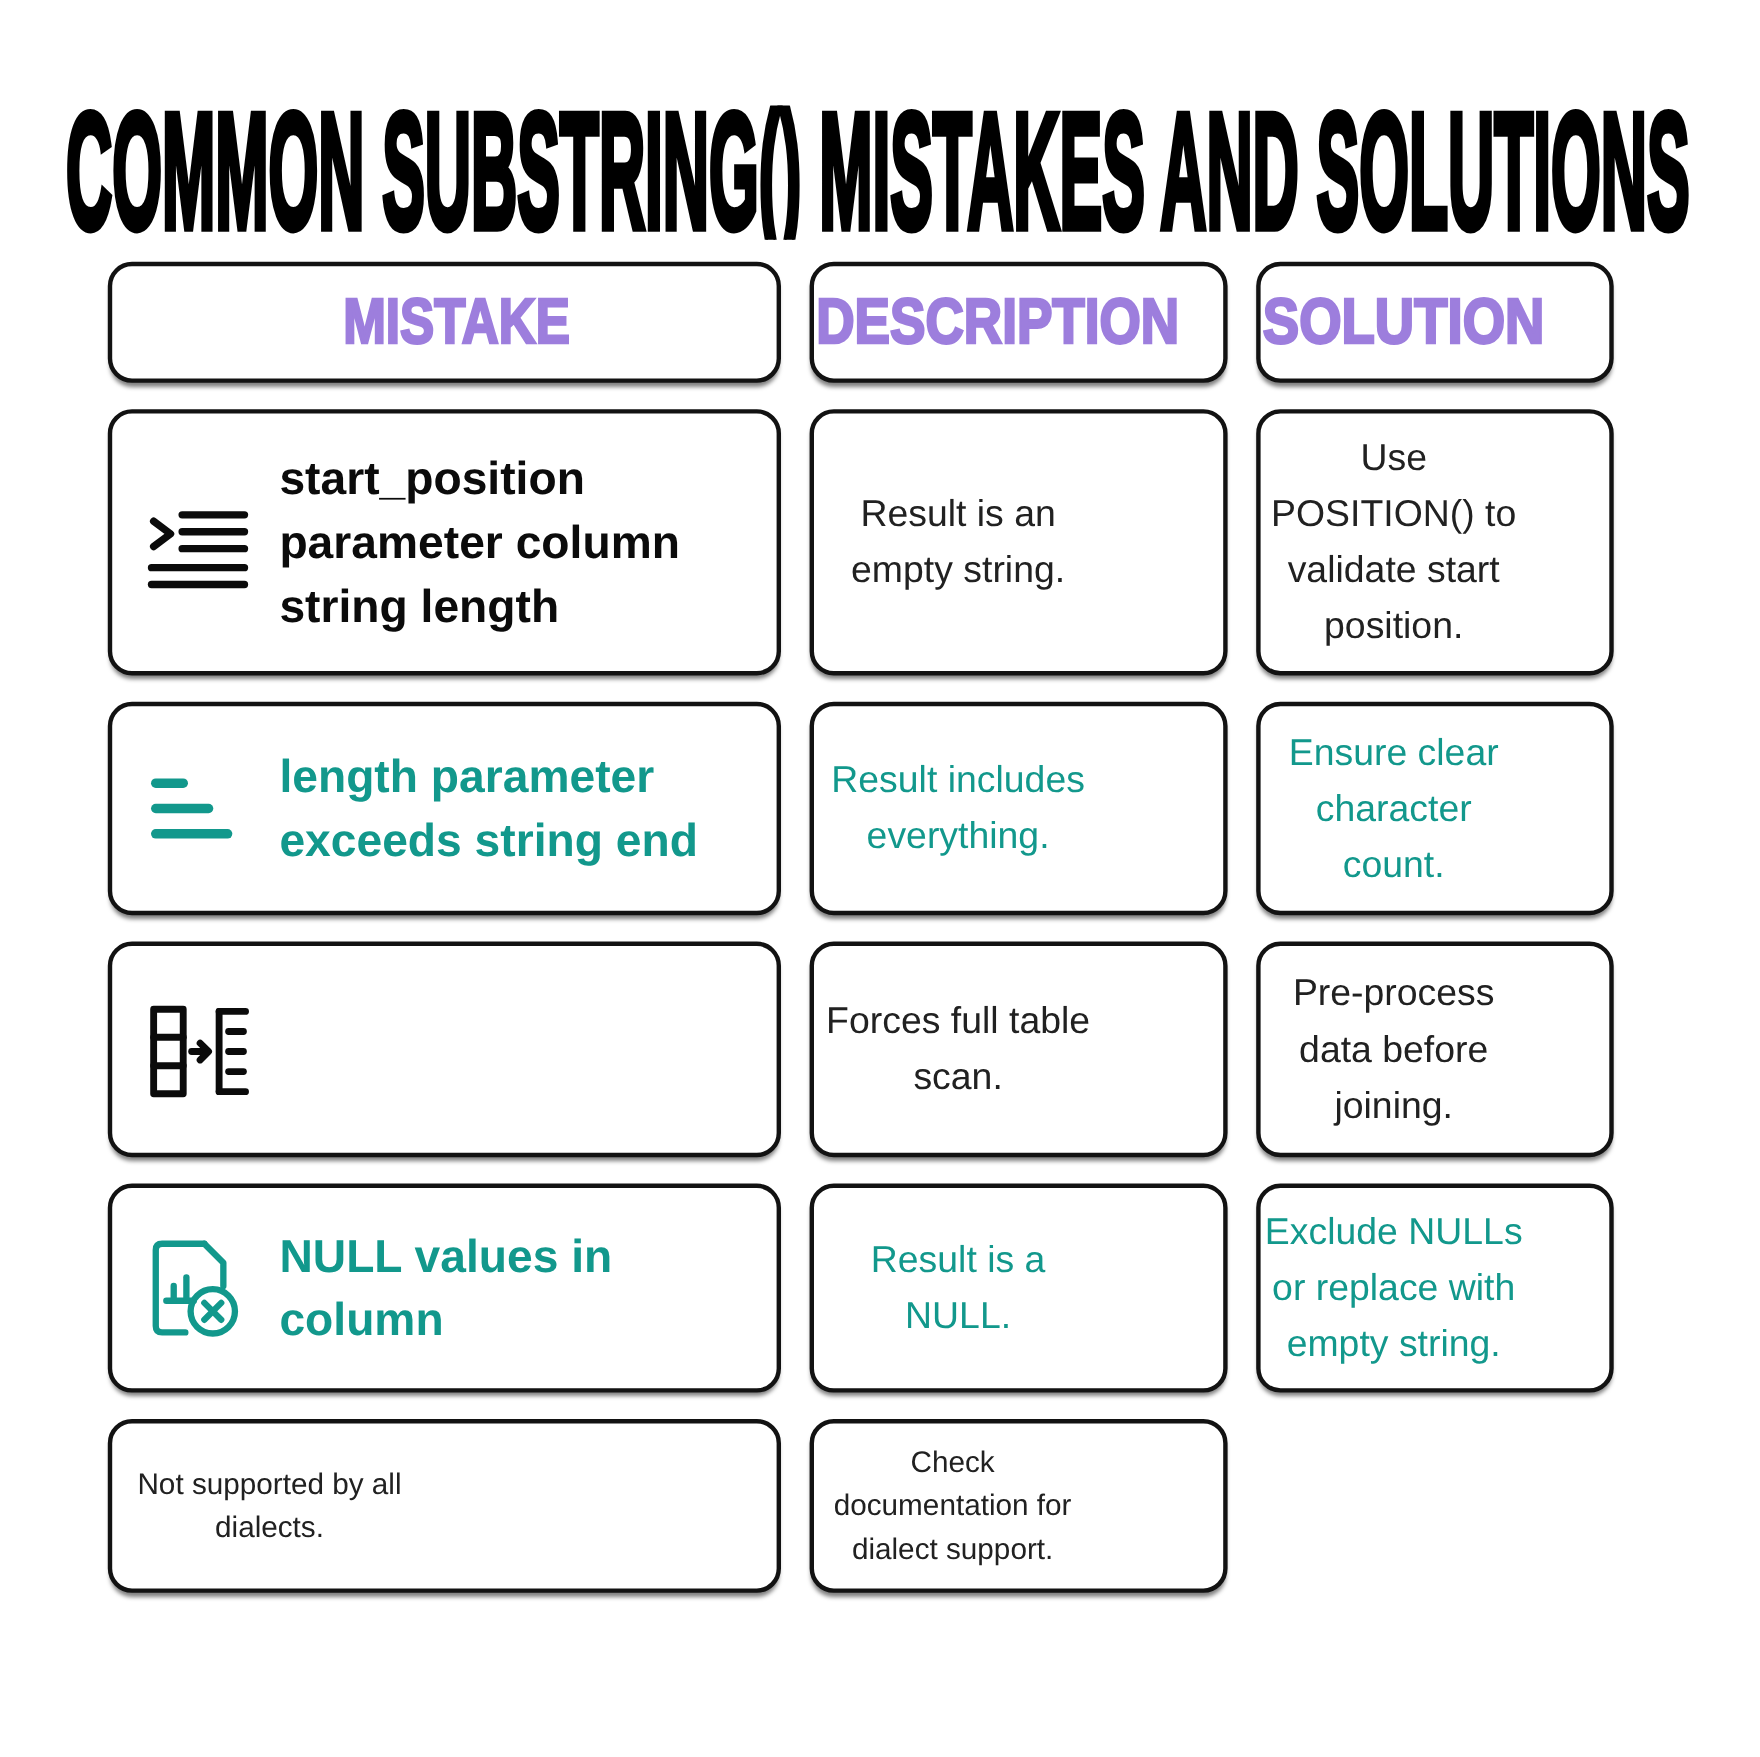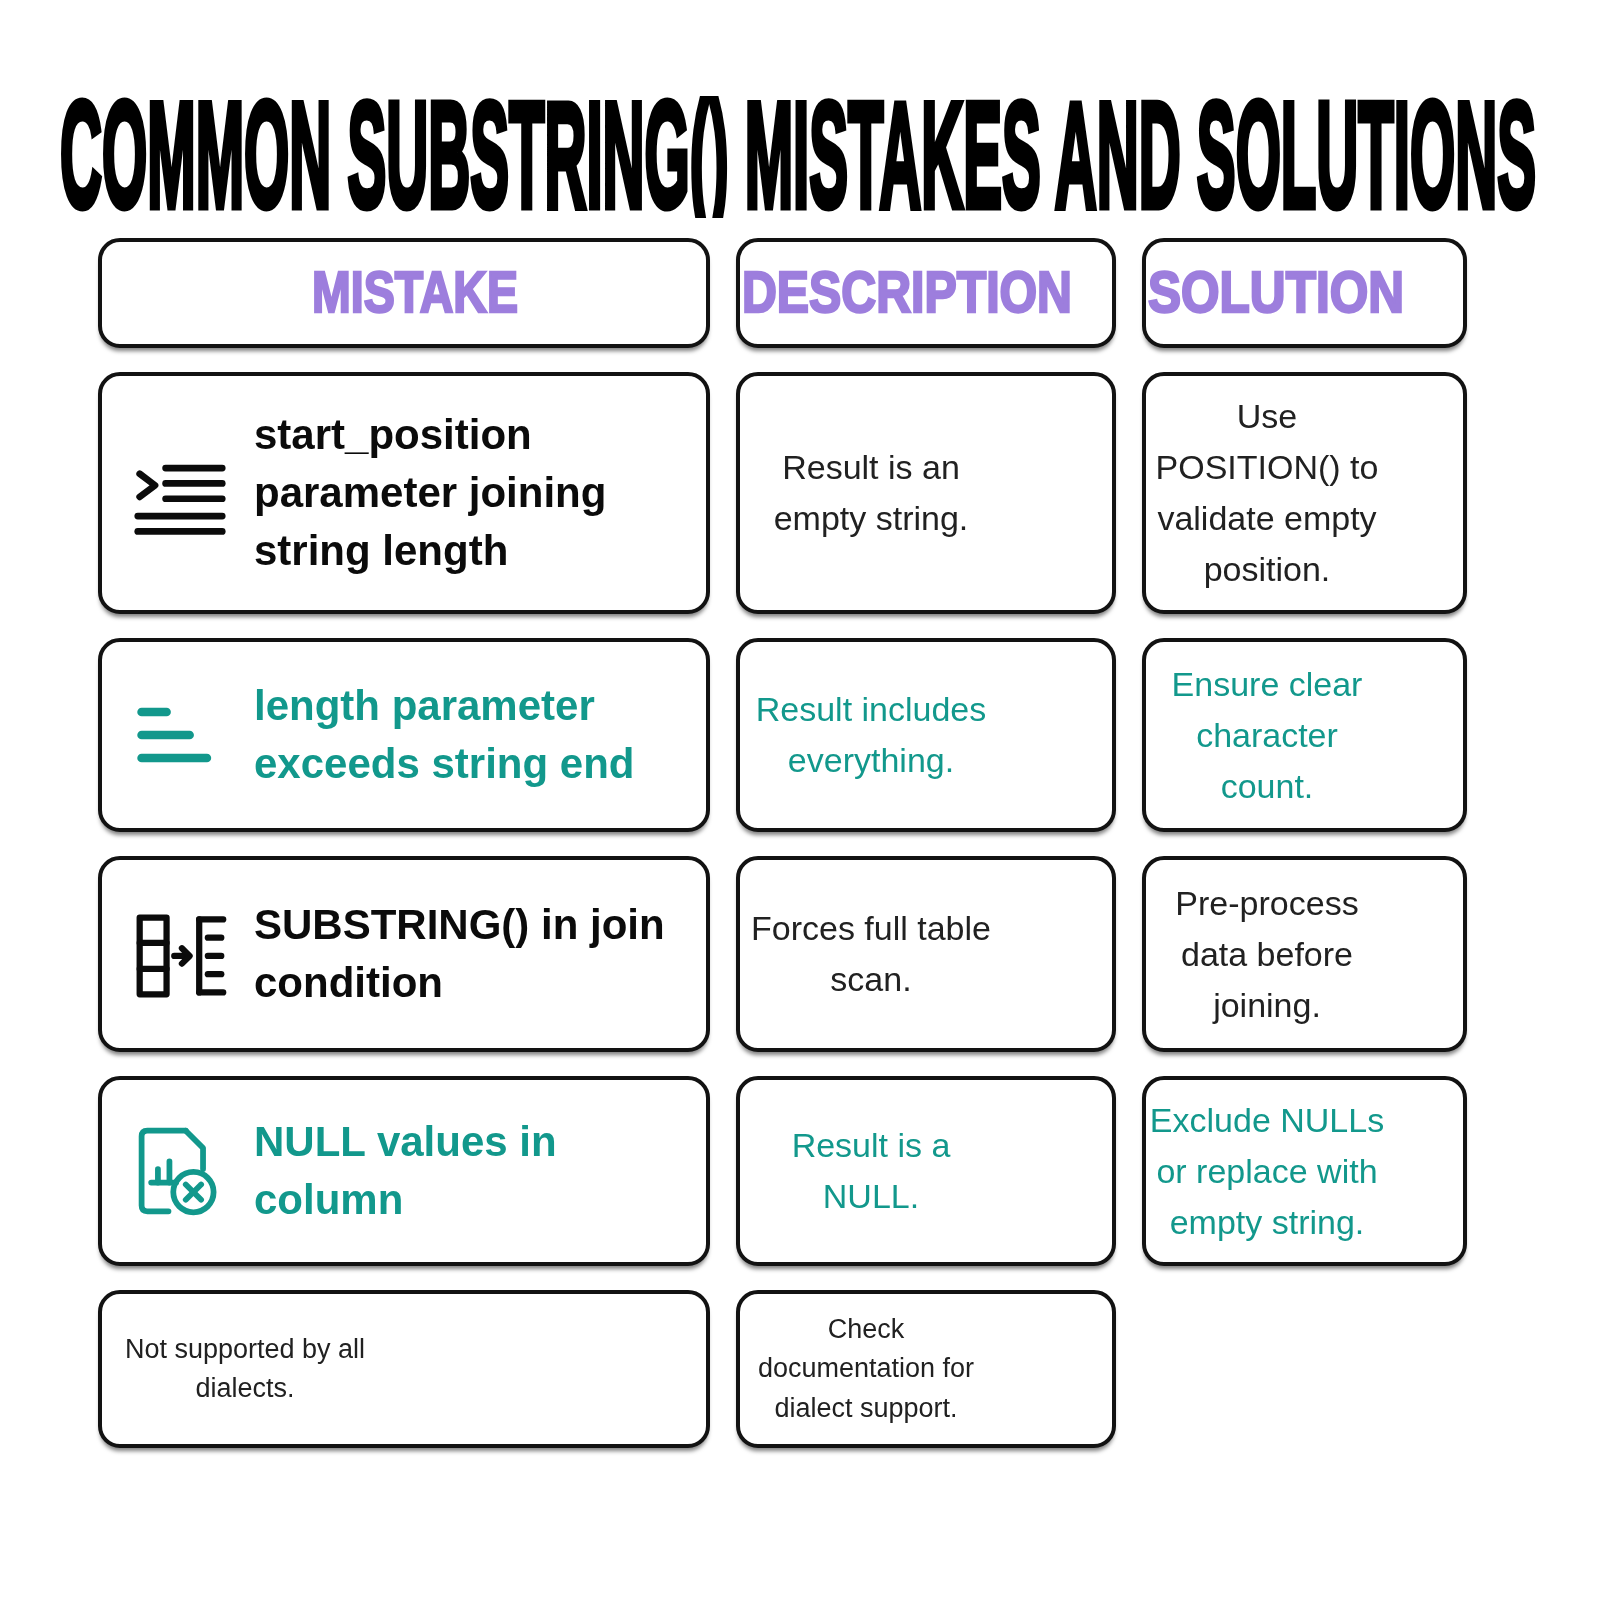--- a/index.html
+++ b/index.html
@@ -77,27 +77,27 @@
     <span class="icon-wrap">
       <svg width="96" height="96" viewBox="0 0 100 100" fill="none" stroke="#0b0b0b" stroke-width="7" stroke-linecap="round" stroke-linejoin="round">
         <polyline points="8,30 24,42 8,54"></polyline>
         <line x1="35" y1="24" x2="94" y2="24"></line>
         <line x1="35" y1="40" x2="94" y2="40"></line>
         <line x1="35" y1="56" x2="94" y2="56"></line>
         <line x1="6" y1="74" x2="94" y2="74"></line>
         <line x1="6" y1="90" x2="94" y2="90"></line>
       </svg>
     </span>
-    <div class="mistake-text">start_position parameter joining string length</div>
+    <div class="mistake-text">start_position parameter column string length</div>
   </div>
   <div class="box">
     <div class="cell-text desc-inner">Result is an empty string.</div>
   </div>
   <div class="box">
-    <div class="cell-text sol-inner">Use POSITION() to validate empty position.</div>
+    <div class="cell-text sol-inner">Use POSITION() to validate start position.</div>
   </div>
 
   <div class="box mistake-cell teal-row">
     <span class="icon-wrap">
       <svg width="96" height="96" viewBox="0 0 100 100" fill="none" stroke="#12988c" stroke-width="9" stroke-linecap="round">
         <line x1="10" y1="26" x2="36" y2="26"></line>
         <line x1="10" y1="50" x2="60" y2="50"></line>
         <line x1="10" y1="74" x2="78" y2="74"></line>
       </svg>
     </span>
@@ -119,21 +119,20 @@
         <line x1="44" y1="52" x2="58" y2="52"></line>
         <polyline points="52,44 60,52 52,60"></polyline>
         <line x1="70" y1="14" x2="70" y2="90"></line>
         <line x1="70" y1="14" x2="95" y2="14"></line>
         <line x1="70" y1="90" x2="95" y2="90"></line>
         <line x1="79" y1="33" x2="93" y2="33"></line>
         <line x1="79" y1="52" x2="93" y2="52"></line>
         <line x1="79" y1="71" x2="93" y2="71"></line>
       </svg>
     </span>
-    <div class="mistake-text">SUBSTRING() in join condition</div>
   </div>
   <div class="box">
     <div class="cell-text desc-inner">Forces full table scan.</div>
   </div>
   <div class="box">
     <div class="cell-text sol-inner">Pre-process data before joining.</div>
   </div>
 
   <div class="box mistake-cell teal-row">
     <span class="icon-wrap">

